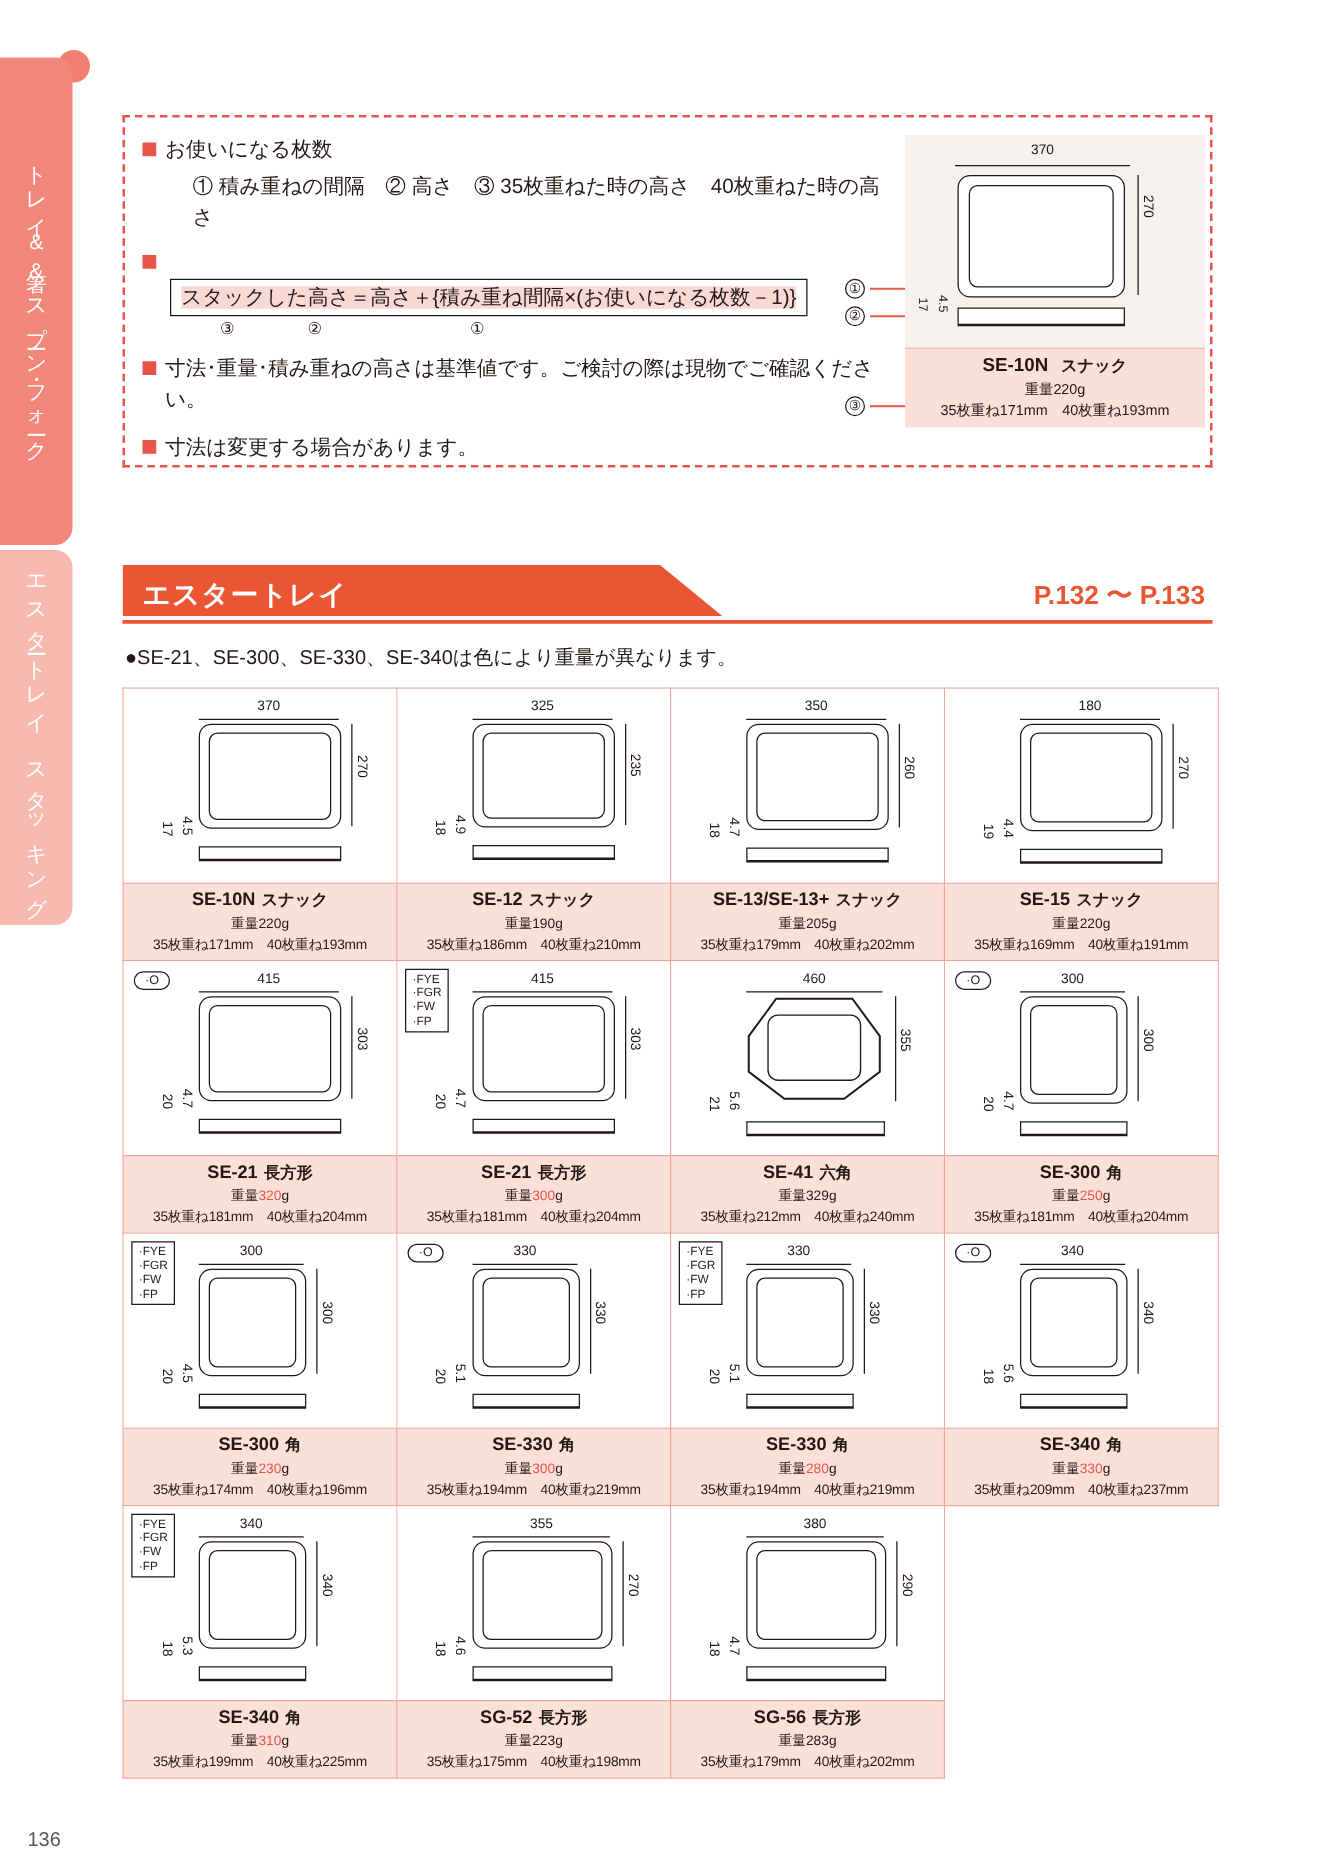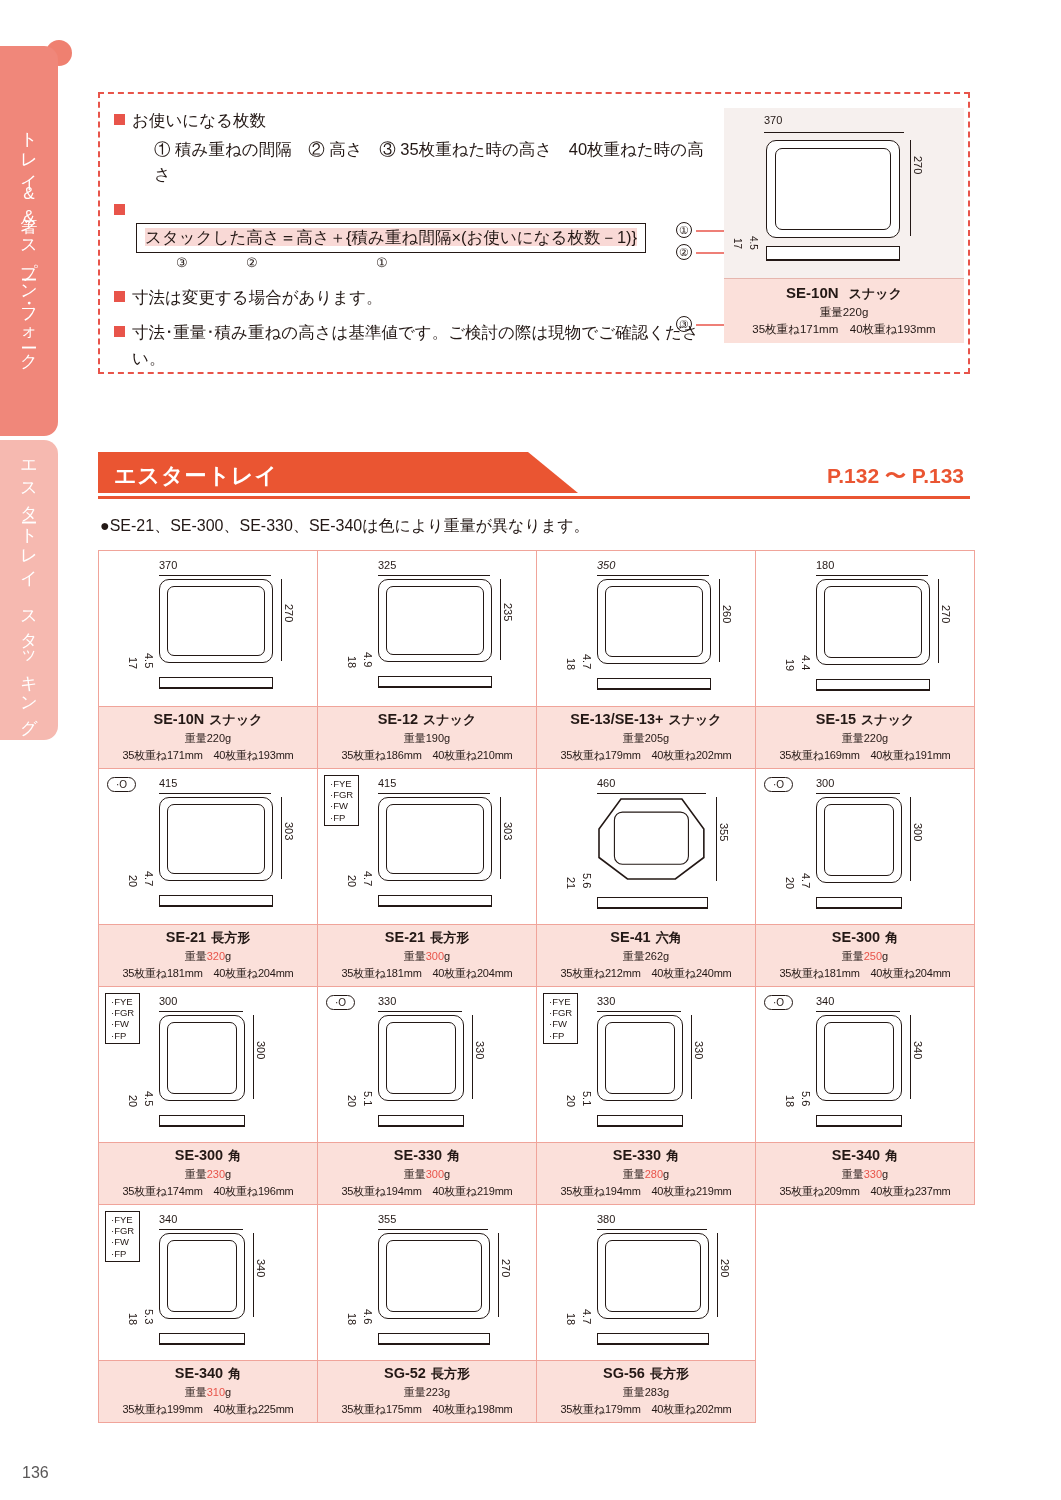--- a/index.html
+++ b/index.html
@@ -148,21 +148,21 @@
   .tray {
     position:absolute;
     border:1.6px solid #231815;
     border-radius:10px;
     background:#fff;
   }
   .tray-inner {
     position:absolute; border:1.2px solid #231815; border-radius:7px;
   }
   .dim-top {
-    position:absolute; font-size:11px; 
+    position:absolute; font-size:11px; text-align:center;
   }
   .dim-right {
     position:absolute; font-size:11px;
     writing-mode:vertical-rl; text-orientation:mixed;
   }
   .dim-left {
     position:absolute; font-size:11px;
     writing-mode:vertical-rl; text-orientation:mixed;
   }
   .tickline-h { position:absolute; border-top:1px solid #231815; height:0; }
@@ -220,28 +220,28 @@
 
     <div class="formula-box">
       <span class="formula-mark">スタックした高さ＝高さ＋{積み重ね間隔×(お使いになる枚数－1)}</span>
     </div>
     <div class="circnum-row">
       <span style="left:22px;">③</span>
       <span style="left:92px;">②</span>
       <span style="left:222px;">①</span>
     </div>
 
+    <div class="nline" style="margin-top:10px;">
+      <span class="bullet-sq"></span>
+      <span class="ntext">寸法･重量･積み重ねの高さは基準値です。ご検討の際は現物でご確認ください。</span>
+    </div>
+
     <div class="nline" style="margin-top:12px;">
       <span class="bullet-sq"></span>
       <span class="ntext">寸法は変更する場合があります。</span>
-    </div>
-
-    <div class="nline" style="margin-top:10px;">
-      <span class="bullet-sq"></span>
-      <span class="ntext">寸法･重量･積み重ねの高さは基準値です。ご検討の際は現物でご確認ください。</span>
     </div>
   </div>
 
   <div class="arrow-lab" style="left:576px; top:128px;">
     <span class="cnum">①</span>
     <svg width="58" height="10" style="vertical-align:middle;">
       <line x1="0" y1="5" x2="50" y2="5" stroke="#e8544a" stroke-width="1.6"></line>
       <polygon points="50,1 58,5 50,9" fill="#e8544a"></polygon>
     </svg>
   </div>
@@ -331,21 +331,21 @@
             <div class="dim-left" style="left: 28px; top: 104.985px;">18</div>
           </div>
           <div class="cell-cap">
             <div class="cap-title"><span>SE-12</span><span class="shape">スナック</span></div>
             <div class="cap-w">重量<span class="">190</span>g</div>
             <div class="cap-s">35枚重ね186mm　40枚重ね210mm</div>
           </div>
         </td>
         <td>
           <div class="cell-img">
-            <div class="dim-top" style="left: 60px; top: 8px; width: 112px; font-style: italic;">350</div>
+            <div class="dim-top" style="left: 60px; top: 8px; width: 112px;">350</div>
             <div class="tickline-h" style="left: 60px; top: 24px; width: 112px;"></div>
             <div class="tray" style="left: 60px; top: 28px; width: 112px; height: 83.2px;">
               <div class="tray-inner" style="inset: 6px 7px;"></div>
             </div>
             <div class="tickline-v" style="left: 182px; top: 28px; height: 83.2px;"></div>
             <div class="dim-right" style="left: 184px; top: 53.6px;">260</div>
             <div class="side-view" style="left: 60px; top: 127.2px; width: 112px; height: 9px;"></div>
             <div class="dim-left" style="left: 44px; top: 103.2px;">4.7</div>
             <div class="dim-left" style="left: 28px; top: 107.2px;">18</div>
           </div>
@@ -430,21 +430,21 @@
                 <rect x="17.415211267605635" y="15.12" width="74.01464788732395" height="52.08" rx="8" fill="#fff" stroke="#231815" stroke-width="1.1"></rect>
               </svg></div>
             <div class="tickline-v" style="left: 178.845px; top: 28px; height: 84px;"></div>
             <div class="dim-right" style="left: 180.845px; top: 54px;">355</div>
             <div class="side-view" style="left: 60px; top: 128px; width: 108.845px; height: 9px;"></div>
             <div class="dim-left" style="left: 44px; top: 104px;">5.6</div>
             <div class="dim-left" style="left: 28px; top: 108px;">21</div>
           </div>
           <div class="cell-cap">
             <div class="cap-title"><span>SE-41</span><span class="shape">六角</span></div>
-            <div class="cap-w">重量<span class="">262</span>g</div>
+            <div class="cap-w">重量<span class="">329</span>g</div>
             <div class="cap-s">35枚重ね212mm　40枚重ね240mm</div>
           </div>
         </td>
         <td>
           <div class="cell-img">
             <div class="badge-o">·O</div>
             <div class="dim-top" style="left: 60px; top: 8px; width: 84px;">300</div>
             <div class="tickline-h" style="left: 60px; top: 24px; width: 84px;"></div>
             <div class="tray" style="left: 60px; top: 28px; width: 84px; height: 84px;">
               <div class="tray-inner" style="inset: 6px 7px;"></div>

